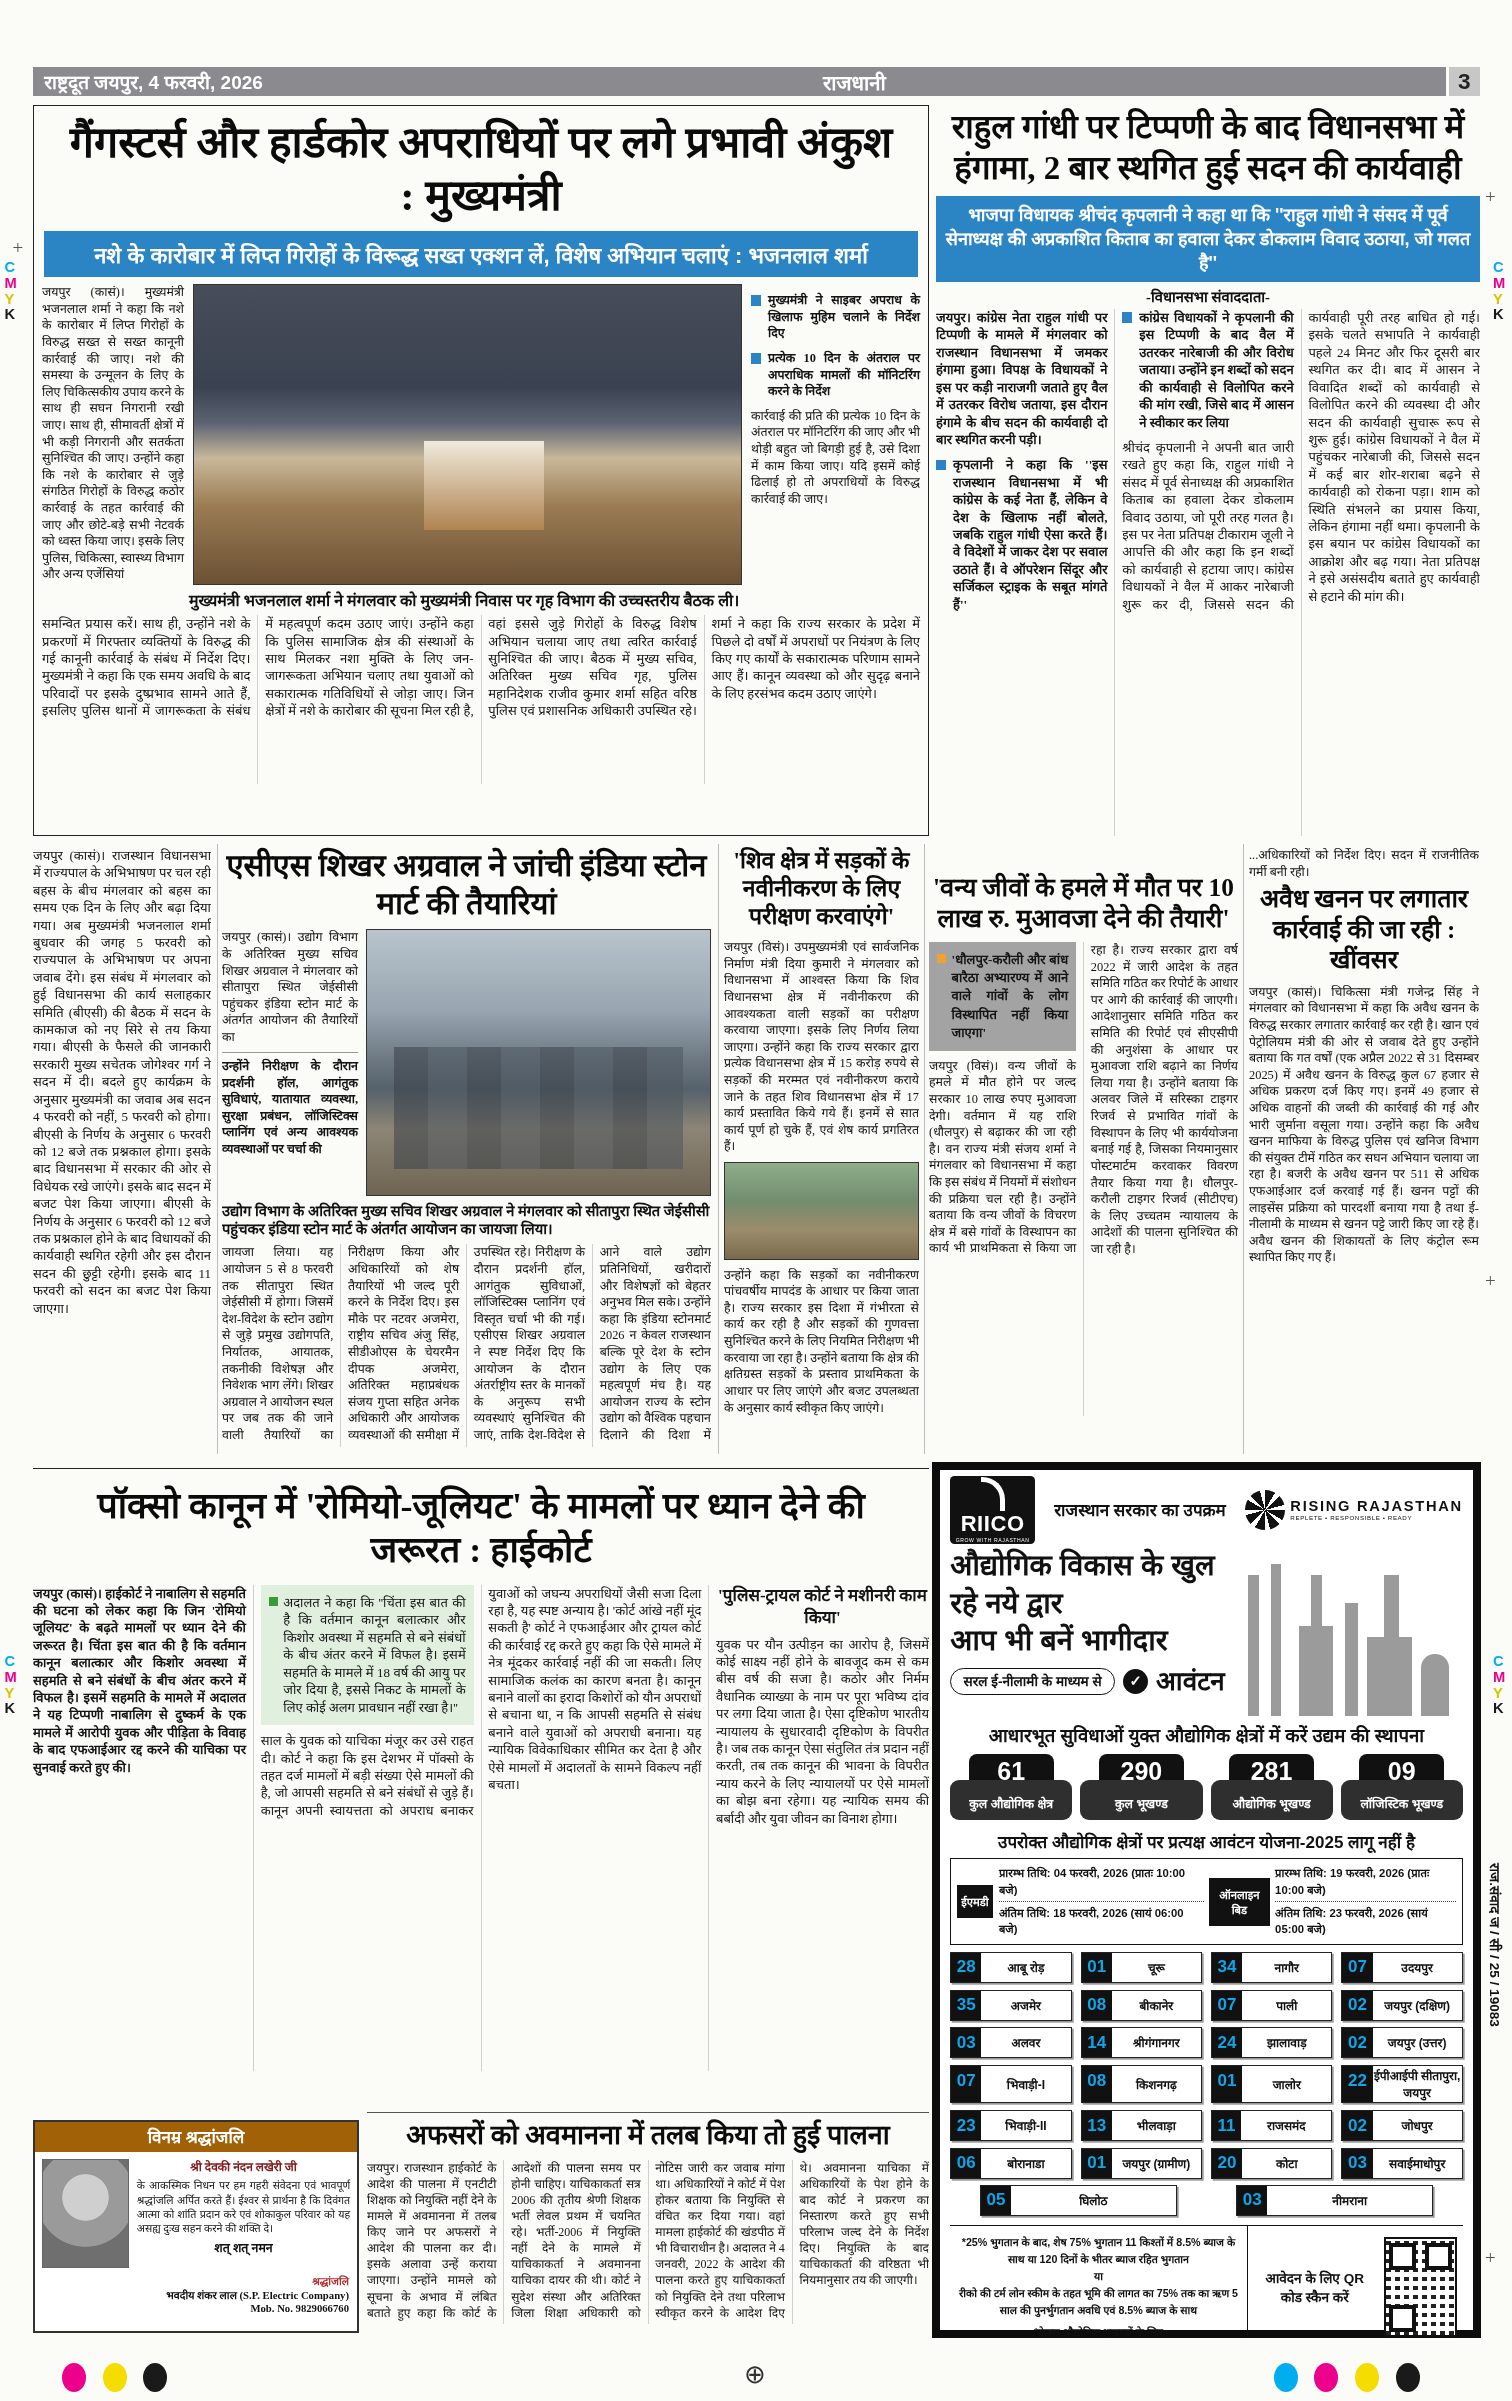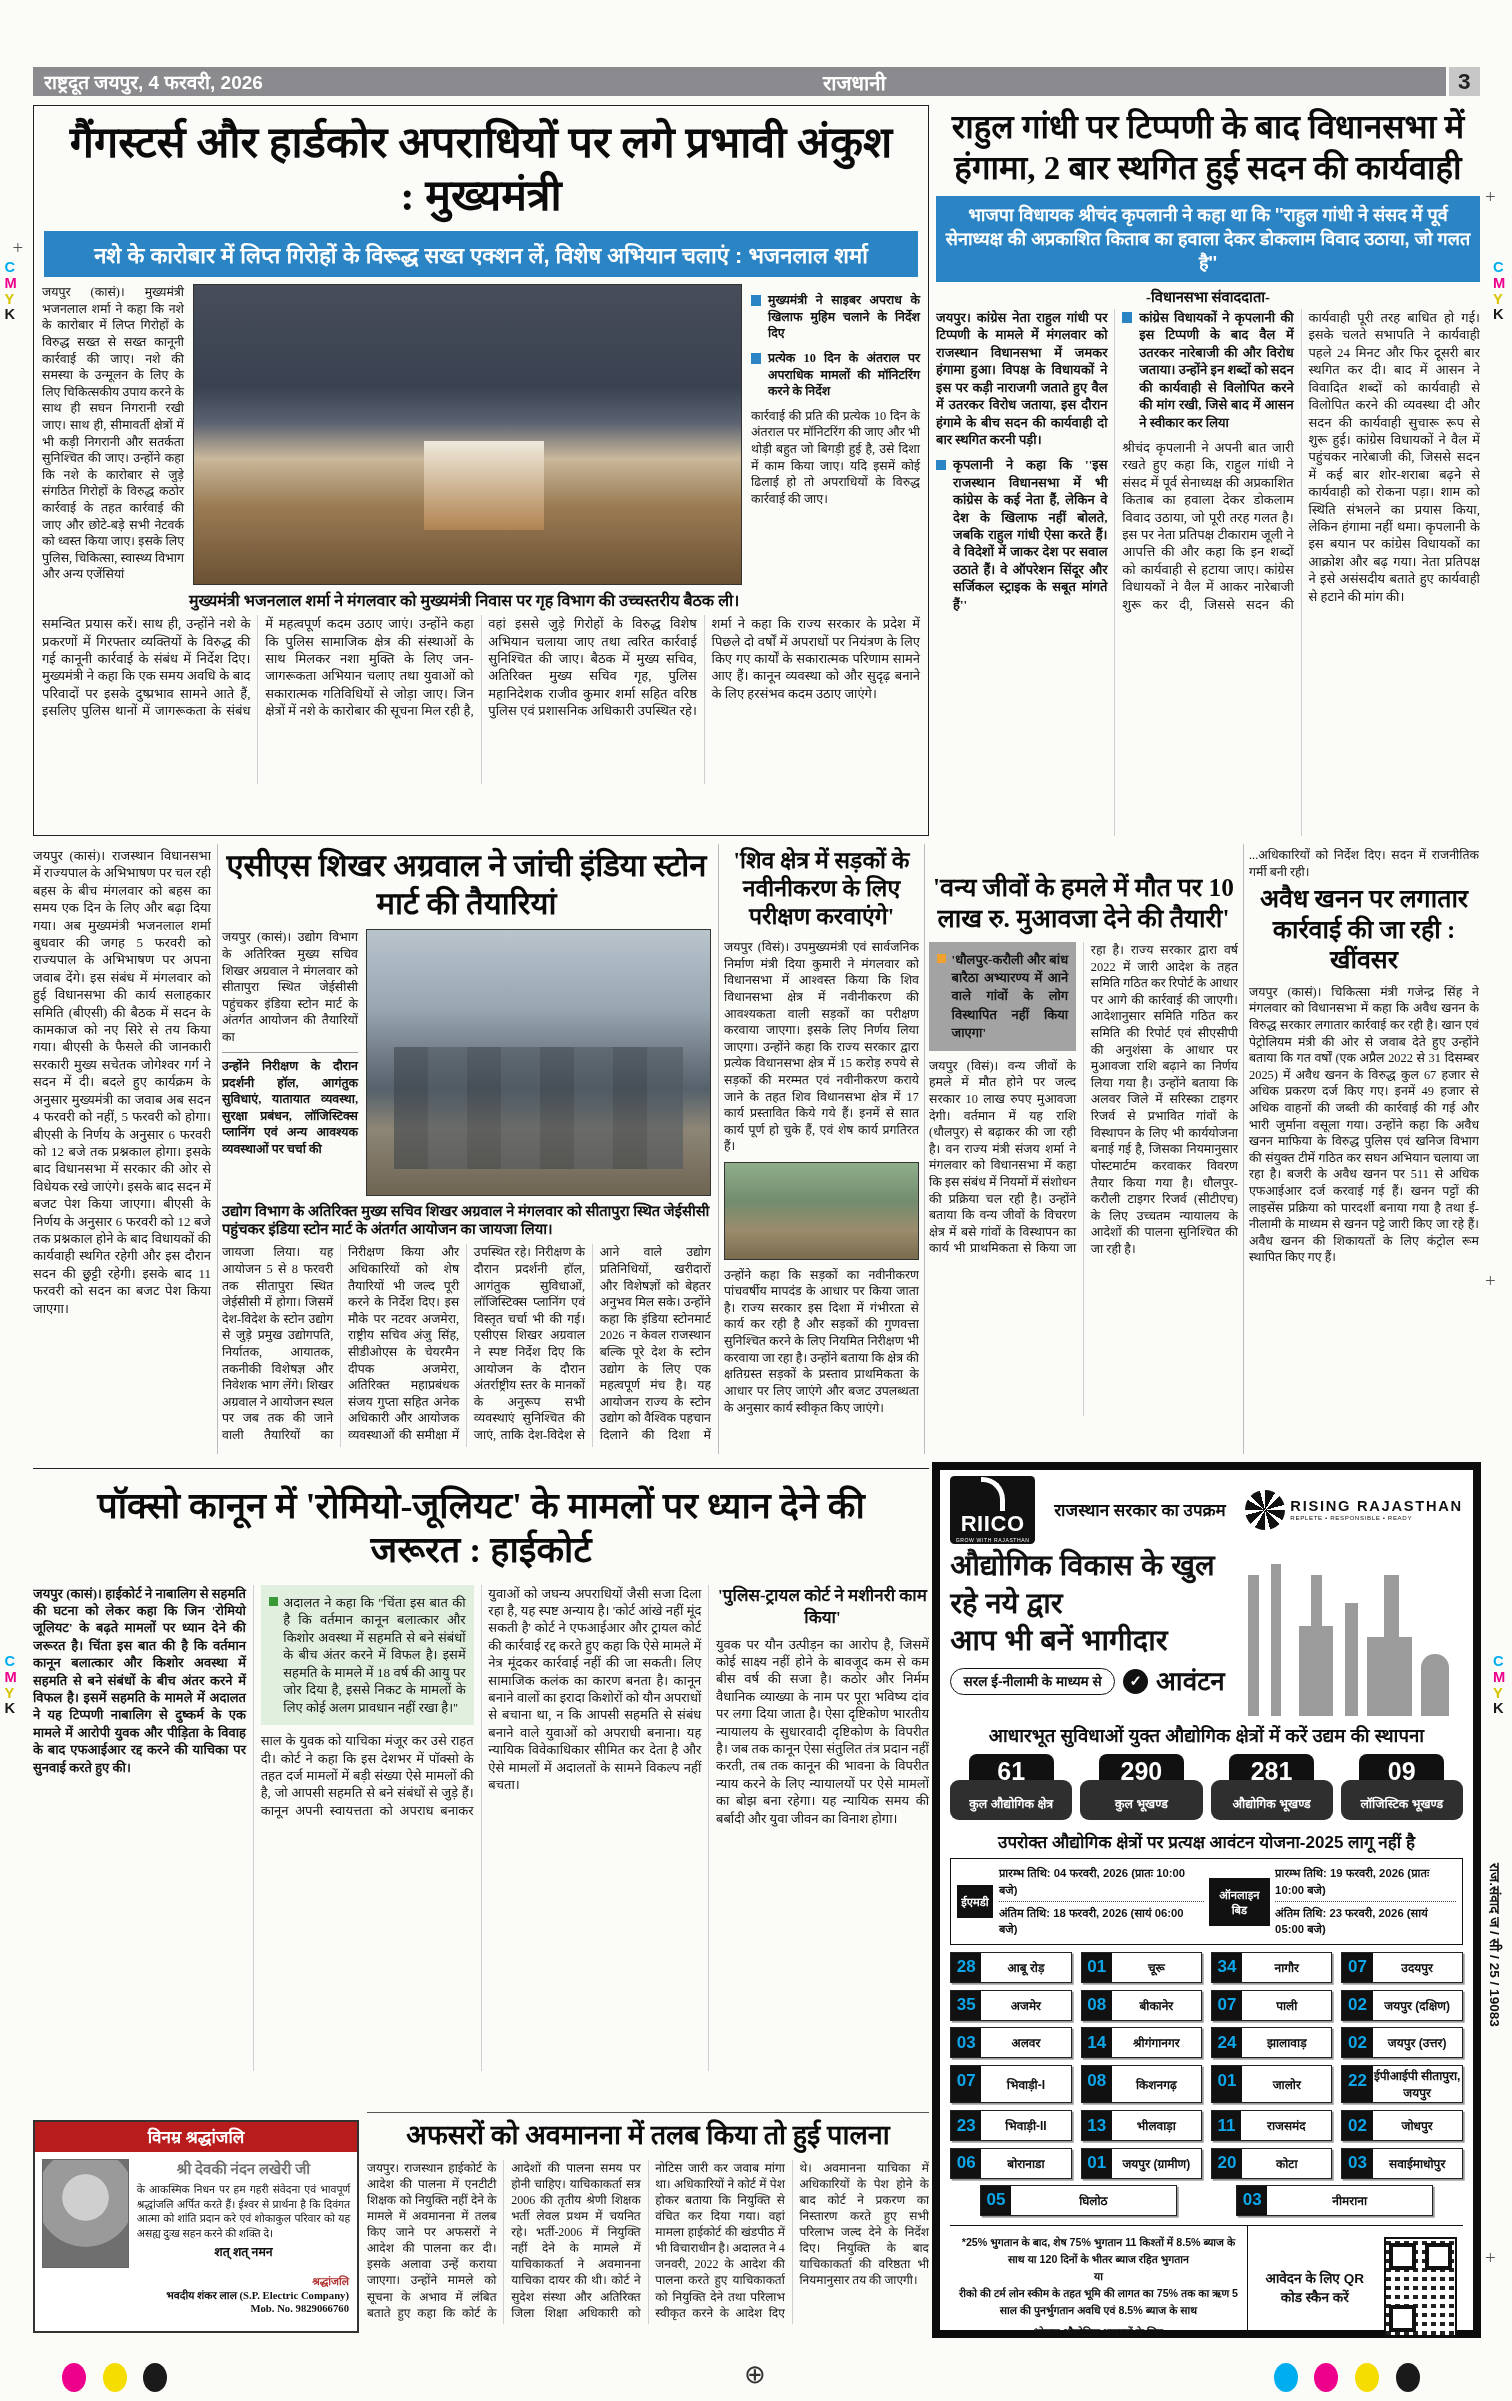--- a/index.html
+++ b/index.html
@@ -72,25 +72,25 @@
   .termsrow{display:flex;border-top:1.7px solid #111;border-bottom:1.7px solid #111;margin-top:5.6px;}
   .terms{flex:1.4;font-size:10.7px;font-weight:bold;text-align:center;padding:8px 5.6px;line-height:1.6;border-right:1.7px solid #111;}
   .qrzone{flex:1;display:flex;align-items:center;justify-content:center;gap:8px;padding:5.6px;}
   .qrlabel{font-size:13.6px;font-weight:bold;text-align:center;}
   .qr{width:96px;height:96px;background:
       repeating-linear-gradient(0deg,#111 0 4.5px,#fff 4.5px 9px),
       repeating-linear-gradient(90deg,#111 0 4.5px,#fff 4.5px 9px);background-blend-mode:screen;border:2.3px solid #111;position:relative;}
   .qr i{position:absolute;width:19px;height:19px;border:4.5px solid #111;background:#fff;}
   
   .obit{border:2.3px double #333;box-sizing:border-box;background:#fff;}
-  .obit-h{background:#b91c1c;color:#fff;text-align:center;font-size:17px;font-weight:bold;padding:3.4px 0;font-family:"Liberation Sans",sans-serif;}
+  .obit-h{background:#a16207;color:#fff;text-align:center;font-size:17px;font-weight:bold;padding:3.4px 0;font-family:"Liberation Sans",sans-serif;}
   .obit-row{display:flex;gap:8px;padding:6.8px;}
   .obit-photo{flex:0 0 85px;height:107px;border:1.1px solid #666;background:radial-gradient(circle at 50% 35%,#cfcfcf 0 28%,#9a9a9a 29% 60%,#6f6f6f 61%);}
   .obit-t{flex:1;font-size:10.7px;line-height:1.35;text-align:justify;}
-  .obit-name{color:#737373;font-weight:bold;font-size:15px;text-align:center;margin-bottom:3.4px;}
+  .obit-name{color:#7f1d1d;font-weight:bold;font-size:12px;text-align:center;margin-bottom:3.4px;}
   .obit-nmn{font-weight:bold;text-align:center;font-size:12.4px;margin-top:4.5px;}
   .obit-sign{text-align:right;font-size:10.7px;font-weight:bold;padding:0 8px 4.5px;}
   
   .cmyk{position:absolute;display:flex;flex-direction:column;gap:1.1px;font-family:"Liberation Sans",sans-serif;font-weight:bold;font-size:14.7px;line-height:1;}
   .dot{position:absolute;width:24px;height:29px;border-radius:50%;}
   .reg{position:absolute;font-size:26px;color:#333;}
   .cross{position:absolute;font-size:19px;color:#555;}
 </style>
 </head>
 <body>

